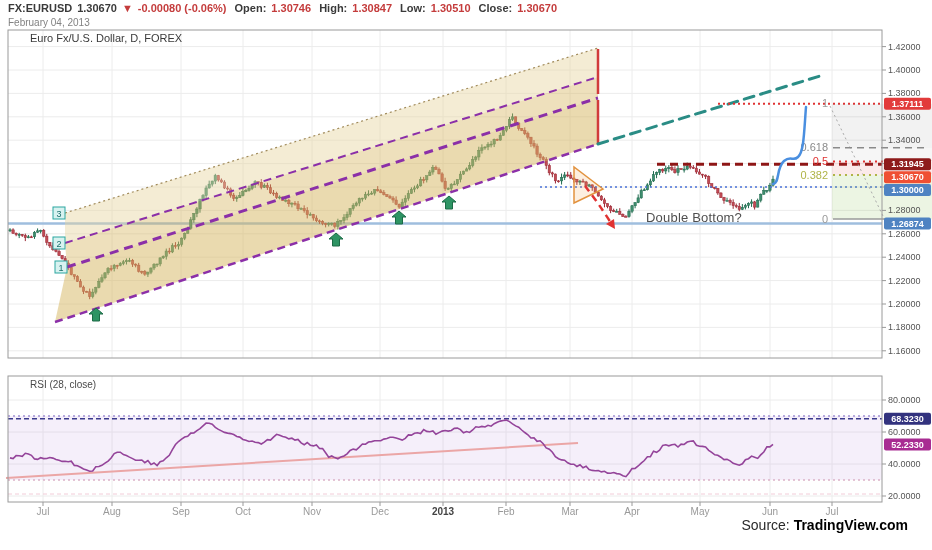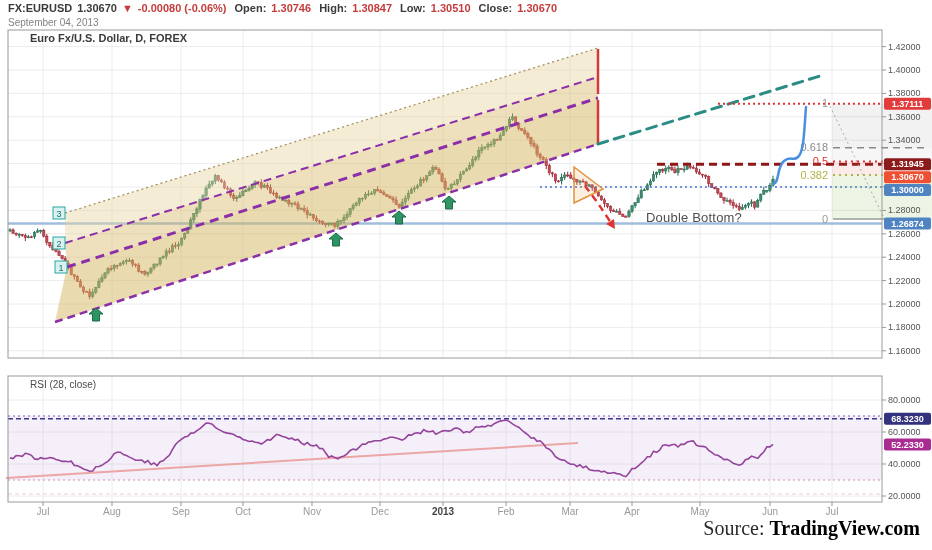--- a/index.html
+++ b/index.html
@@ -4,39 +4,39 @@
 <style>
   html,body{margin:0;padding:0;background:#fff;}
   body{width:932px;height:550px;position:relative;overflow:hidden;
        font-family:"Liberation Sans",sans-serif;-webkit-font-smoothing:antialiased;}
   .abs{position:absolute;z-index:2;}
   svg{position:absolute;left:0;top:0;z-index:1;font-family:"Liberation Sans",sans-serif;}
   .header{left:8px;top:2px;font-size:11px;font-weight:bold;color:#3a3a3a;white-space:nowrap;}
   .header span{margin-right:5px;}
   .header .red{color:#c43c3c;}
   .date{left:8px;top:17px;font-size:10px;font-weight:normal;color:#828282;}
-  .pane-title{left:30px;top:32px;font-size:11px;font-weight:bold;color:#3a3a3a;}
+  .pane-title{left:30px;top:32px;font-size:11px;font-weight:normal;color:#3a3a3a;}
   .rsi-title{left:30px;top:379px;font-size:10px;color:#4a4a4a;}
   .dbl{left:646px;top:210px;font-size:13px;font-weight:normal;color:#4f4f4f;letter-spacing:.2px;}
-  .source{right:12px;top:517px;font-size:20px;color:#2a2a2a;font-family:Liberation Serif, serif;}
+  .source{right:24px;top:517px;font-size:14px;color:#2a2a2a;}
   .source .brand{font-weight:bold;color:#000;}
 </style>
 </head>
 <body>
 
 <div id="app">
 
   <div class="header abs">
     <span>FX:EURUSD</span><span>1.30670</span><span class="red">▼</span><span class="red">-0.00080 (-0.06%)</span>
     <span>Open:</span><span class="red">1.30746</span>
     <span>High:</span><span class="red">1.30847</span>
     <span>Low:</span><span class="red">1.30510</span>
     <span>Close:</span><span class="red">1.30670</span>
   </div>
-  <div class="date abs">September 04, 2013</div>
+  <div class="date abs">February 04, 2013</div>
 
   <svg id="chart" width="932" height="550">
       <g>
         <line x1="43" y1="30" x2="43" y2="358" stroke="#ececec"></line>
         <line x1="43" y1="376" x2="43" y2="502" stroke="#ececec"></line>
         <line x1="112" y1="30" x2="112" y2="358" stroke="#ececec"></line>
         <line x1="112" y1="376" x2="112" y2="502" stroke="#ececec"></line>
         <line x1="181" y1="30" x2="181" y2="358" stroke="#ececec"></line>
         <line x1="181" y1="376" x2="181" y2="502" stroke="#ececec"></line>
         <line x1="243" y1="30" x2="243" y2="358" stroke="#ececec"></line>

